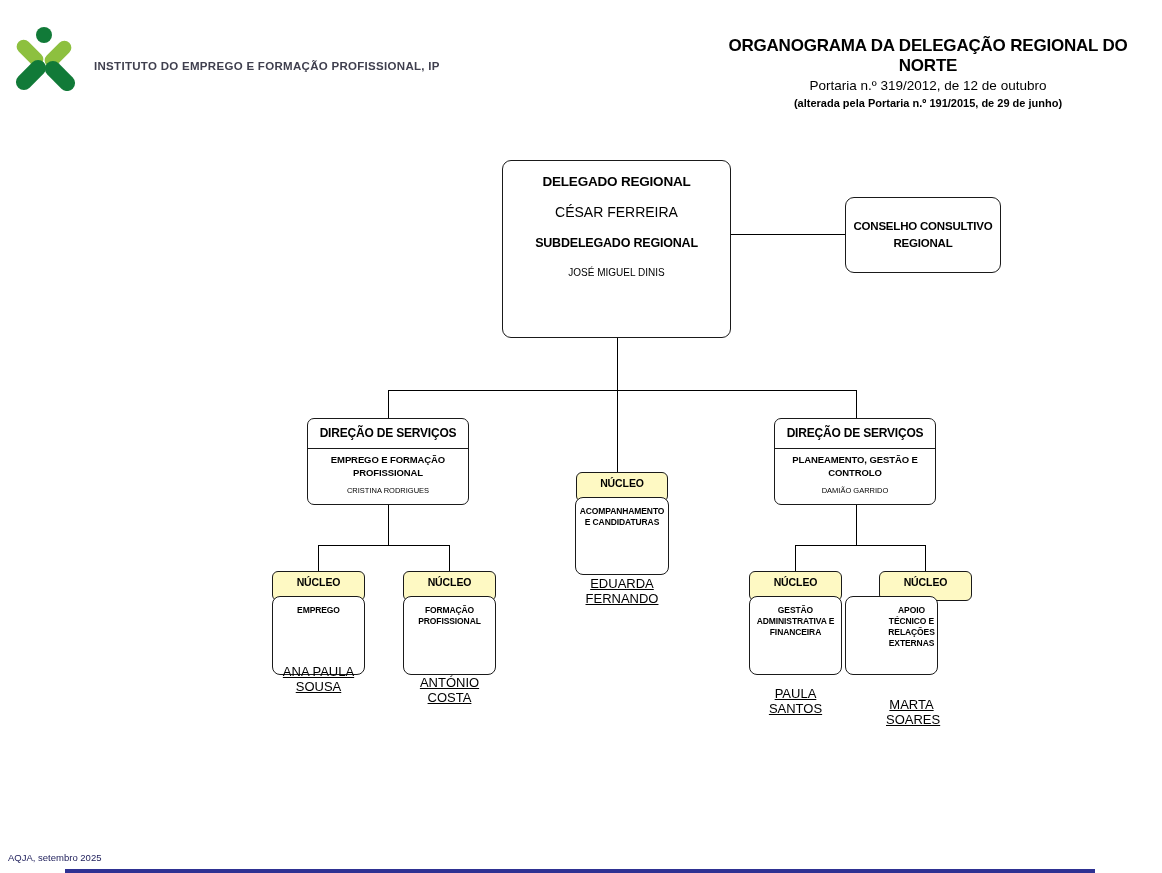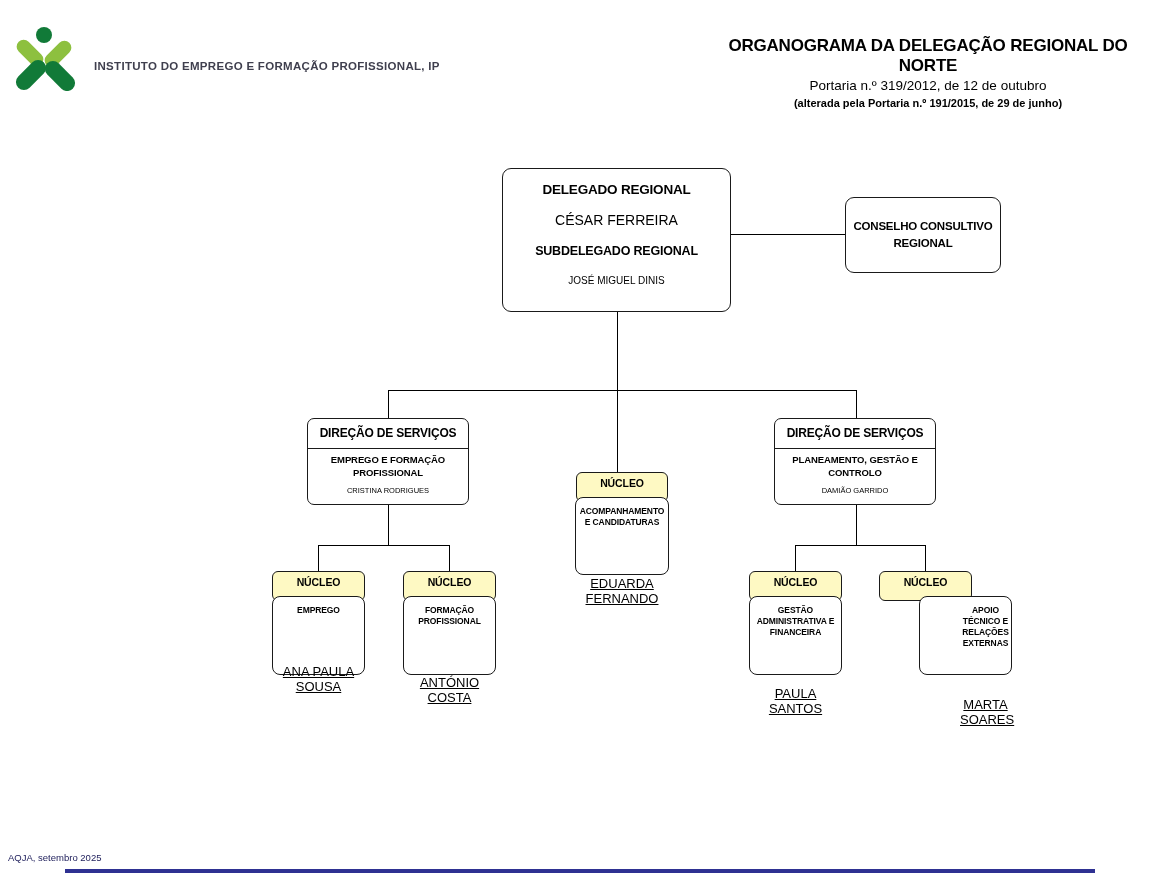--- a/index.html
+++ b/index.html
@@ -10,21 +10,21 @@
   
   .logo-wrap{position:absolute;left:10px;top:24px;width:440px;height:68px;display:flex;align-items:center;}
   .logo-svg{width:72px;height:66px;flex:0 0 auto;}
   .inst-name{font-size:11.5px;font-weight:700;color:#3f3f4e;letter-spacing:.3px;margin-left:12px;margin-top:16px;text-align:right;}
   .title-block{position:absolute;left:698px;top:36px;width:460px;text-align:center;}
   .doc-title{font-size:17px;font-weight:800;letter-spacing:-.2px;line-height:1.15;}
   .doc-subtitle{font-size:13.5px;font-weight:500;margin-top:3px;}
   .doc-amendment{font-size:11px;font-weight:700;margin-top:4px;}
   
   .box{position:absolute;background:#fff;border:1.3px solid #1a1a1a;border-radius:9px;text-align:center;box-sizing:border-box;}
-  .delegado{left:502px;top:160px;width:229px;height:144px;margin-top:8px;}
+  .delegado{left:502px;top:160px;width:229px;height:178px;}
   .delegado .t1{font-size:13.5px;font-weight:800;margin-top:13px;letter-spacing:-.2px;}
   .delegado .n1{font-size:14px;font-weight:500;margin-top:15px;}
   .delegado .t2{font-size:12.5px;font-weight:800;margin-top:16px;letter-spacing:-.2px;}
   .delegado .n2{font-size:10px;font-weight:500;margin-top:17px;}
   .conselho{left:845px;top:197px;width:156px;height:76px;display:flex;align-items:center;justify-content:center;}
   .conselho .t1{font-size:11.5px;font-weight:800;line-height:1.5;letter-spacing:-.2px;}
   .ds{width:162px;height:87px;top:418px;border-radius:7px;}
   .ds-left{left:307px;}
   .ds-right{left:774px;}
   .ds .hdr{height:29px;line-height:29px;border-bottom:1.3px solid #1a1a1a;font-size:12px;font-weight:800;letter-spacing:-.2px;}
@@ -34,21 +34,21 @@
         line-height:21px;text-align:center;font-size:10.5px;font-weight:800;box-sizing:border-box;letter-spacing:-.1px;}
   .nbox{position:absolute;background:#fff;border:1.3px solid #1a1a1a;border-radius:8px;width:93px;height:79px;
         box-sizing:border-box;text-align:center;display:flex;flex-direction:column;justify-content:space-between;gap:48px;}
   .nbox .unit{font-size:8.5px;font-weight:800;line-height:1.3;padding:8px 2px 0 2px;letter-spacing:-.1px;}
   .nbox .nm{font-size:13px;font-weight:500;padding-bottom:9px;text-decoration:underline;}
   .pill.c{left:576px;top:472px;width:92px;}
   .nbox.c{left:575px;top:497px;width:94px;height:78px;}
   .pill.p1{left:272px;top:571px;} .nbox.b1{left:272px;top:596px;}
   .pill.p2{left:403px;top:571px;} .nbox.b2{left:403px;top:596px;}
   .pill.p3{left:749px;top:571px;} .nbox.b3{left:749px;top:596px;}
-  .pill.p4{left:879px;top:571px;} .nbox.b4{left:919px;top:596px;padding-left:40px;}
+  .pill.p4{left:879px;top:571px;} .nbox.b4{left:845px;top:596px;padding-left:40px;}
   
   .line{position:absolute;background:#000;}
   
   .footer-note{position:absolute;left:8px;top:852px;font-size:9.5px;font-weight:500;color:#22225e;}
   .footer-bar{position:absolute;left:65px;top:869px;width:1030px;height:4px;background:#2e3192;}
 </style>
 </head>
 <body>
 
 <div class="logo-wrap">

